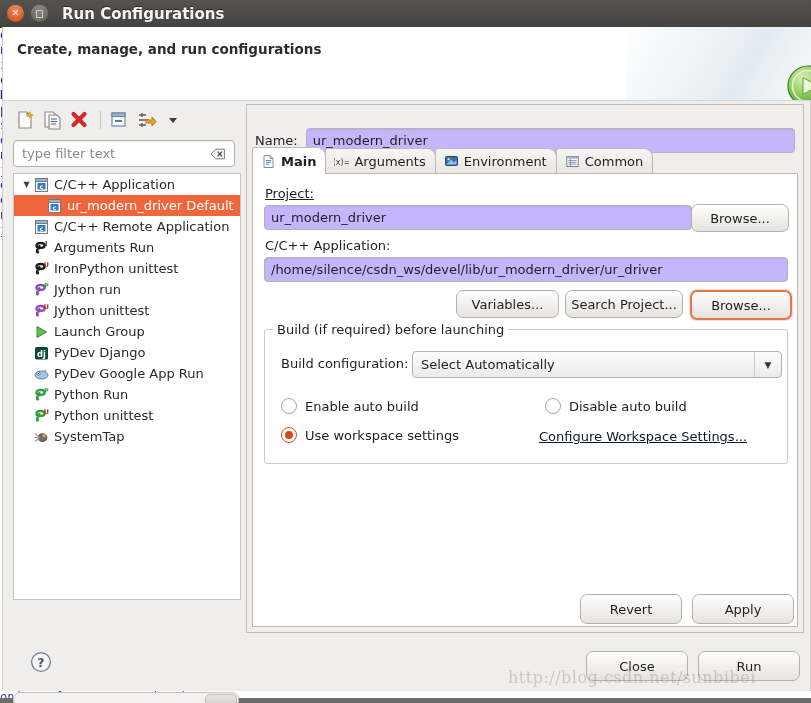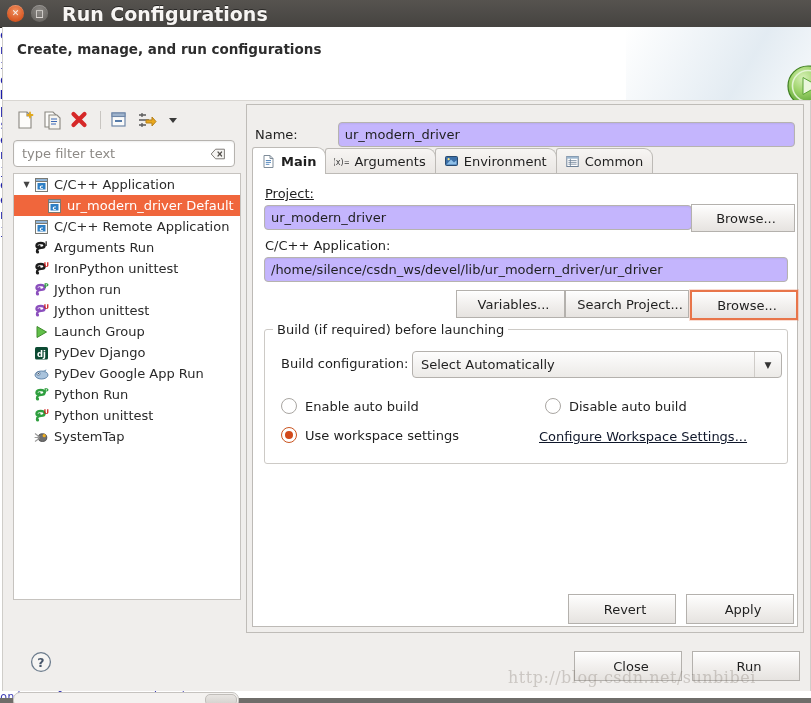--- a/index.html
+++ b/index.html
@@ -55,21 +55,21 @@
   }
   .tb-close { background: radial-gradient(circle at 50% 35%, #f09060 0%, #da5b26 65%, #b94a1c 100%); }
   .tb-min   { background: radial-gradient(circle at 50% 35%, #8e8b87 0%, #6c6965 70%, #585551 100%); }
   .tb-btn .glyph {
     position: absolute; left: 0; right: 0; top: 0; bottom: 0;
     display: flex; align-items: center; justify-content: center;
     font-size: 9px; color: #f6f2ee; line-height: 1;
   }
   .tb-min .glyph { font-size: 11px; }
   .titlebar .title {
-    margin-left: 14px; color: #f7f5f3; font-size: 19px; font-weight: bold;
+    margin-left: 14px; color: #f7f5f3; font-size: 15px; font-weight: bold;
     text-shadow: 0 -1px 0 rgba(0,0,0,.5);
   }
 
   
   .banner {
     position: absolute; left: 2px; top: 27px; width: 807px; height: 73px;
     background: #ffffff;
     border-left: 1px solid #cfcdc9; border-right: 1px solid #cfcdc9;
     overflow: hidden;
     padding-left: 36px;
@@ -142,22 +142,22 @@
     background: linear-gradient(to bottom,#e8e5e2,#d3d0cc); border-radius: 5px;
     border: 1px solid #c0bdb9;
   }
 
   
   .rightpanel {
     position: absolute; left: 243px; top: 3px; width: 556px; height: 527px;
     background: #f0eeec; border: 1px solid #bfbcb8;
   }
   .namerow {
-    position: absolute; left: 8px; top: 10px; width: 540px; height: 39px;
-    display: flex; align-items: center; gap: 32px;
+    position: absolute; left: 8px; top: 16px; width: 540px; height: 39px;
+    display: flex; align-items: center;
   }
   .namerow .lbl { font-size: 13px; color: #1f1f1f; margin-right: 8px; }
   .textinput {
     background: #c4b5fd; border: 1px solid #b6b3af; border-radius: 4px;
     height: 23px; display: flex; align-items: center;
     font-size: 13px; color: #1f1f1f; padding: 0 6px;
     box-shadow: inset 0 1px 2px rgba(0,0,0,.06);
   }
 
   .tabbar {
@@ -178,26 +178,25 @@
   }
   .tabpane {
     position: absolute; left: 5px; top: 68px; width: 544px; height: 452px;
     background: #ffffff; border: 1px solid #bdbab6;
   }
   .flabel { position: absolute; font-size: 13px; color: #1f1f1f; }
   .underl { text-decoration: underline; }
 
   .btn {
     background: linear-gradient(to bottom, #fefefe 0%, #f2f0ee 50%, #e6e3e0 100%);
-    border: 1px solid #b4b1ad; border-radius: 0;
+    border: 1px solid #b4b1ad; border-radius: 7px;
     font-size: 13px; color: #1f1f1f;
     display: flex; align-items: center; justify-content: center;
     box-shadow: 0 1px 0 rgba(255,255,255,.8) inset;
     cursor: default;
-    padding-left: 6px;
   }
   .btn.focusring {
     border: 2px solid #e8754a; box-shadow: 0 0 0 1px rgba(232,117,74,.25);
   }
 
   .groupbox {
     position: absolute; border: 1px solid #cdcac6; border-radius: 3px;
   }
   .grouptitle {
     position: absolute; top: -8px; left: 8px; background: #ffffff;

